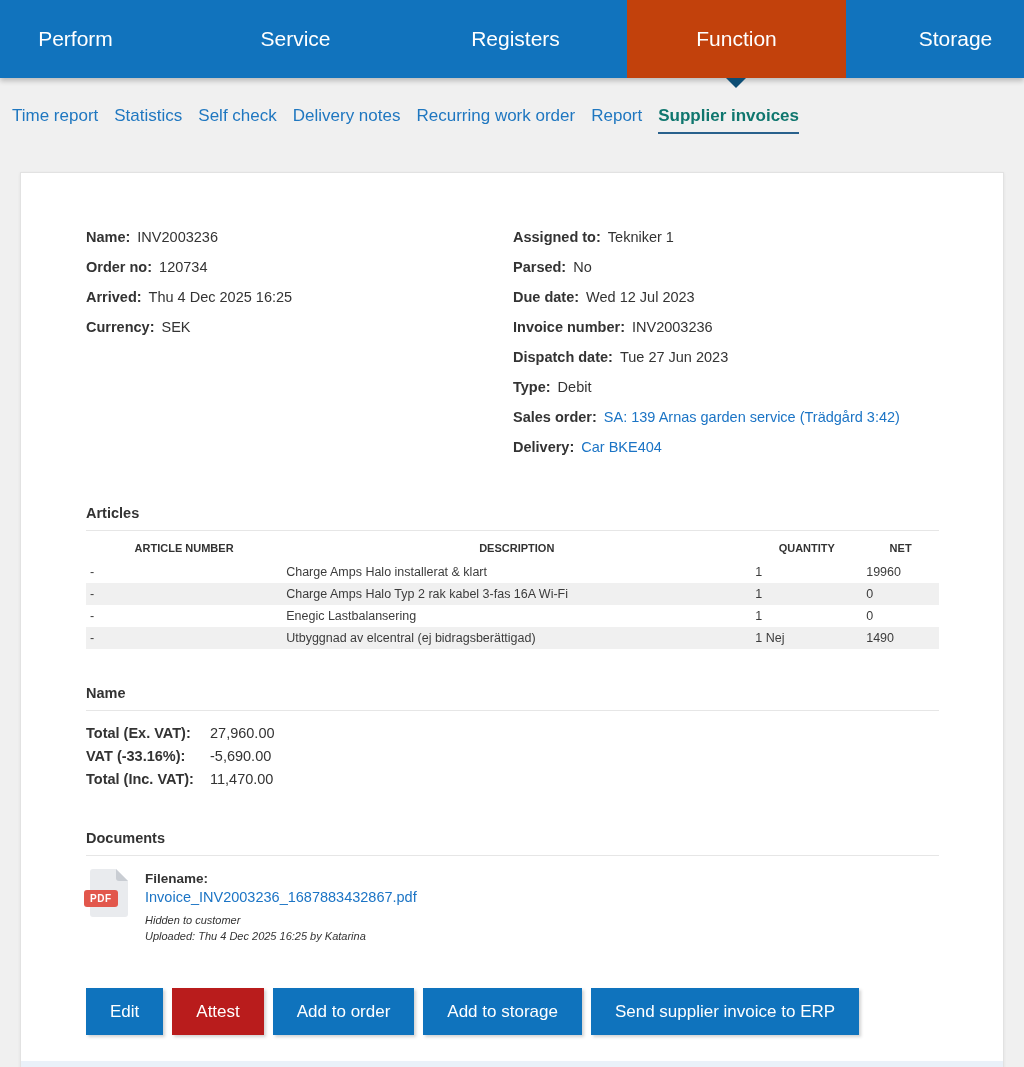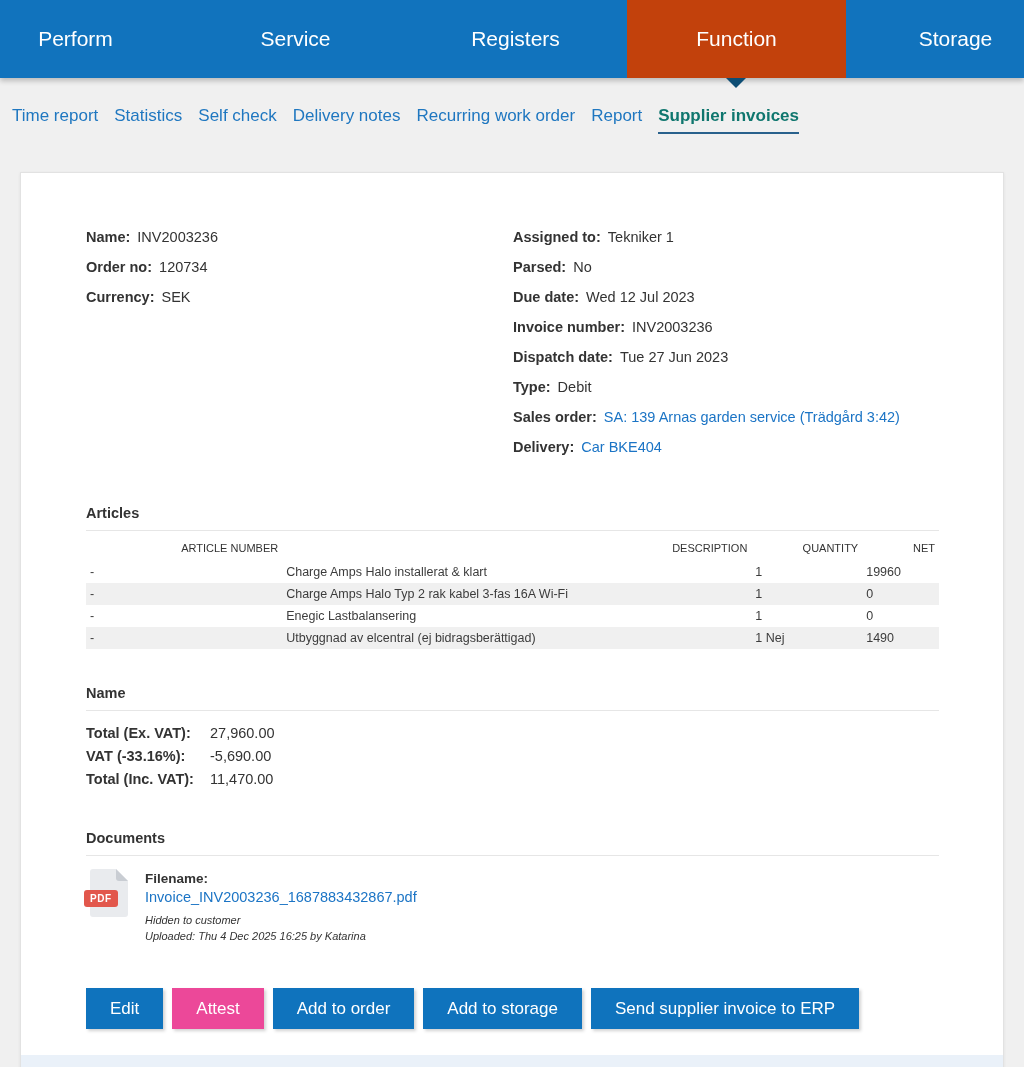--- a/index.html
+++ b/index.html
@@ -59,22 +59,22 @@
   .link { color:#1b74c5; cursor:pointer; text-decoration:none; }
 
   
   .section { margin-top:36px; }
   .section-title { font-weight:bold; font-size:14.5px; color:#333; margin-bottom:9px; }
   .divider { border-top:1px solid #e6e6e6; }
 
   
   table.articles { width:100%; border-collapse:collapse; margin-top:2px; }
   table.articles th {
-    text-align:right; font-size:11px; color:#333;
-    padding:9px 4px 7px 4px; font-weight:normal;
+    text-align:center; font-size:11px; color:#333;
+    padding:9px 4px 7px 4px; font-weight:bold;
   }
   table.articles td { padding:4px 4px; font-size:12.5px; color:#3c3c3c; }
   table.articles tr.striped { background:#f0f0f0; }
   .col-art { width:23%; } .col-desc { width:55%; }
   .col-qty { width:13%; } .col-net { width:9%; }
 
   
   .price-rows { margin-top:14px; }
   .price-row { display:flex; font-size:14.5px; height:23px; }
   .price-row .plabel { font-weight:bold; width:124px; flex:none; }
@@ -89,27 +89,27 @@
     padding:3px 6px; border-radius:3px; letter-spacing:0.5px;
   }
   .doc-info { margin-left:13px; padding-top:2px; }
   .doc-filename-label { font-weight:bold; font-size:13.5px; }
   .doc-filename { font-size:14.5px; margin:3px 0 5px; display:inline-block; }
   .doc-note { font-style:italic; font-size:11px; color:#333; margin-top:4px; }
 
   
   .actions { margin-top:46px; display:flex; gap:9px; }
   .btn {
-    height:41px; display:flex; align-items:center; justify-content:center;
+    height:47px; display:flex; align-items:center; justify-content:center;
     padding:0 24px; border:none; color:#fff; font-size:17px;
     background:#0f73bd; box-shadow:2px 2px 3px rgba(0,0,0,0.18);
     cursor:pointer; white-space:nowrap;
     font-family:"Liberation Sans","DejaVu Sans",sans-serif;
   }
-  .btn.success { background:#ec4899; }
+  .btn.success { background:#b91c1c; }
 
   
   .card-footer {
     height:50px; background:#eaf1f9; flex:none;
     display:flex; align-items:center; justify-content:center; gap:27px;
     font-size:14.5px; font-weight:bold;
   }
 </style>
 </head>
 <body>
@@ -143,20 +143,21 @@
   <span class="subnav-item active">Supplier invoices</span>
 </div>
 
 <div class="card">
   <div class="card-content">
 
     <div class="fields">
       <div class="fields-col left">
         <div class="field"><span class="flabel">Name:</span><span>INV2003236</span></div>
         <div class="field"><span class="flabel">Order no:</span><span>120734</span></div>
+        <div class="field"><span class="flabel">Arrived:</span><span>Thu 4 Dec 2025 16:25</span></div>
         <div class="field"><span class="flabel">Currency:</span><span>SEK</span></div>
       </div>
       <div class="fields-col">
         <div class="field"><span class="flabel">Assigned to:</span><span>Tekniker 1</span></div>
         <div class="field"><span class="flabel">Parsed:</span><span>No</span></div>
         <div class="field"><span class="flabel">Due date:</span><span>Wed 12 Jul 2023</span></div>
         <div class="field"><span class="flabel">Invoice number:</span><span>INV2003236</span></div>
         <div class="field"><span class="flabel">Dispatch date:</span><span>Tue 27 Jun 2023</span></div>
         <div class="field"><span class="flabel">Type:</span><span>Debit</span></div>
         <div class="field"><span class="flabel">Sales order:</span><span class="link">SA: 139 Arnas garden service (Trädgård 3:42)</span></div>

